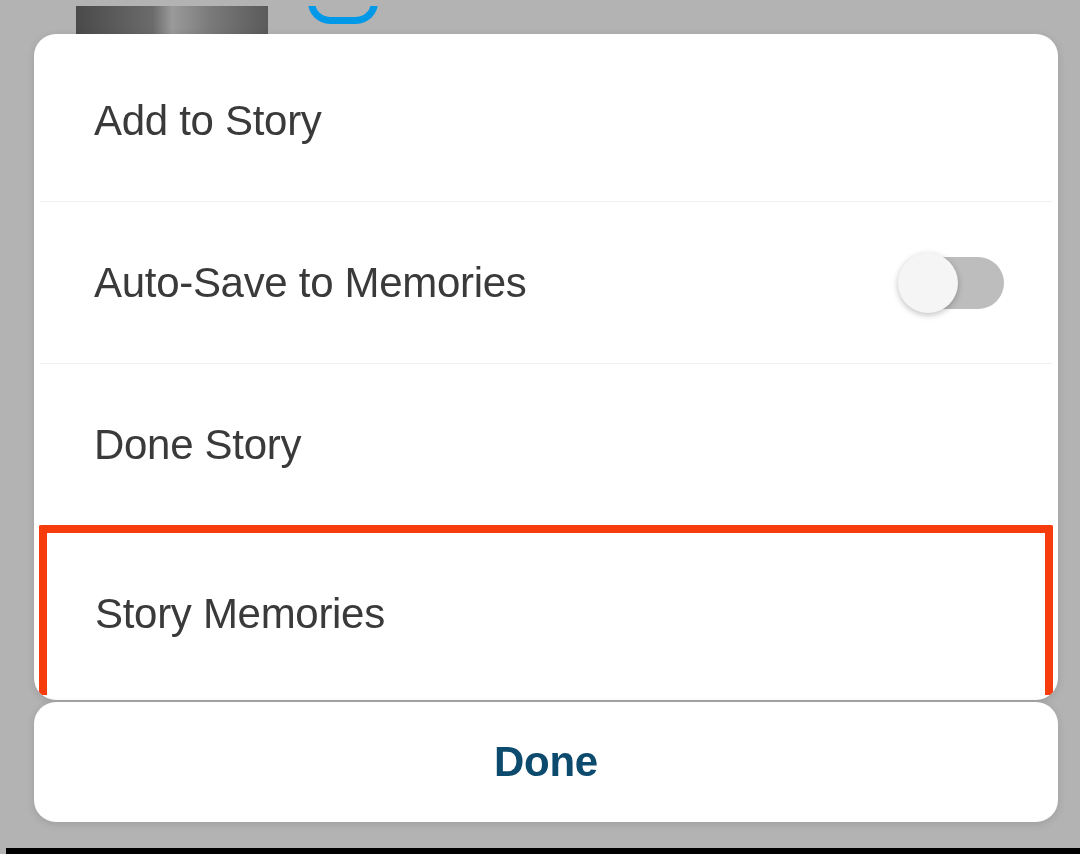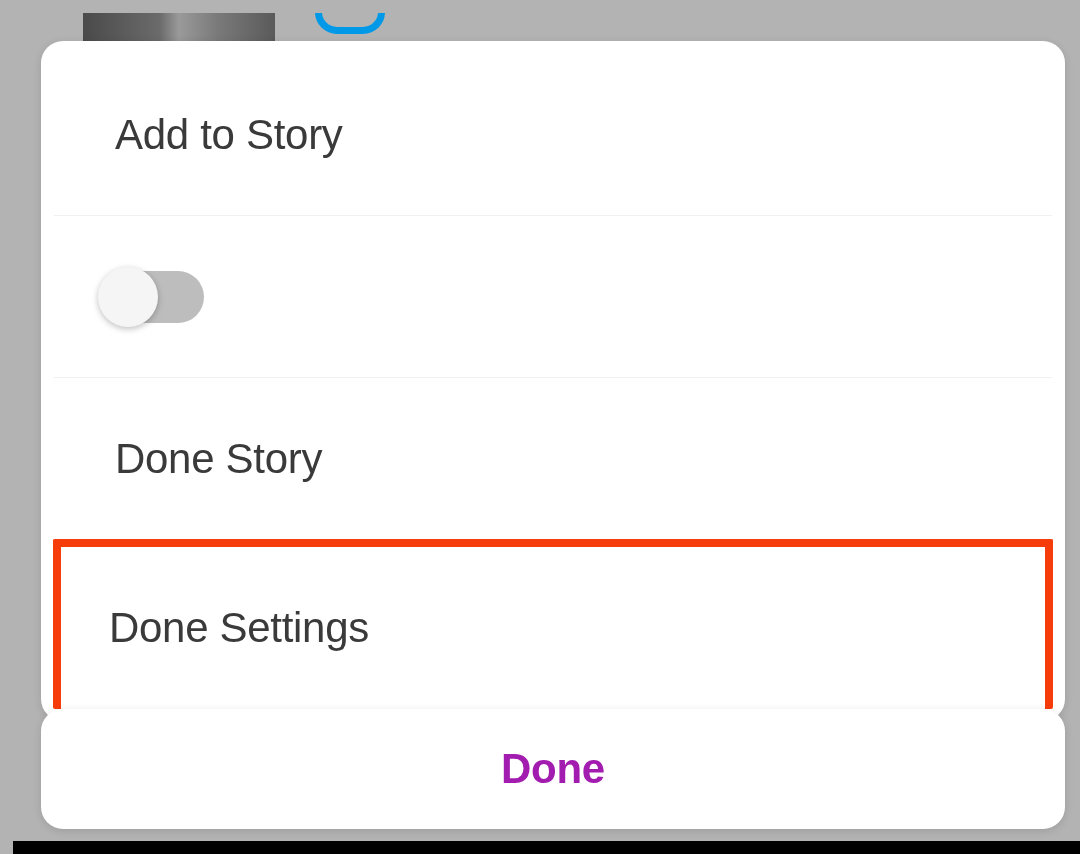--- a/index.html
+++ b/index.html
@@ -1,17 +1,17 @@
 <!DOCTYPE html>
 <html><head>
   <meta charset="utf-8">
   <style>
     * {
       margin: 0;
-      padding: 13px;
+      padding: 6px;
       box-sizing: border-box;
     }
     
     body {
       font-family: -apple-system, BlinkMacSystemFont, 'Segoe UI', Helvetica, Arial, sans-serif;
       width: 1080px;
       height: 854px;
       background: #b3b3b3;
       position: relative;
       overflow: hidden;
@@ -117,21 +117,21 @@
       display: flex;
       align-items: center;
       justify-content: center;
       cursor: pointer;
       box-shadow: 0 2px 8px rgba(0,0,0,0.12);
     }
     
     .done-label {
       font-size: 42px;
       font-weight: 600;
-      color: #a21caf;
+      color: #0c4a6e;
       letter-spacing: -0.3px;
     }
     
     
     .bottom-bar {
       position: absolute;
       bottom: 0;
       left: 0;
       right: 0;
       height: 8px;
@@ -144,31 +144,32 @@
 <div class="bg-thumbnail"></div>
 <div class="bg-icon"></div>
 
 <div class="menu-panel">
 
   <div class="menu-item">
     <span class="menu-item-label">Add to Story</span>
   </div>
 
   <div class="menu-item">
+    <span class="menu-item-label">Auto-Save to Memories</span>
     <div class="toggle">
       <div class="toggle-knob"></div>
     </div>
   </div>
 
   <div class="menu-item">
     <span class="menu-item-label">Done Story</span>
   </div>
 
   <div class="menu-item highlighted">
-    <span class="menu-item-label">Done Settings</span>
+    <span class="menu-item-label">Story Memories</span>
   </div>
 
 </div>
 
 <div class="done-button">
   <span class="done-label">Done</span>
 </div>
 
 <div class="bottom-bar"></div>
 

